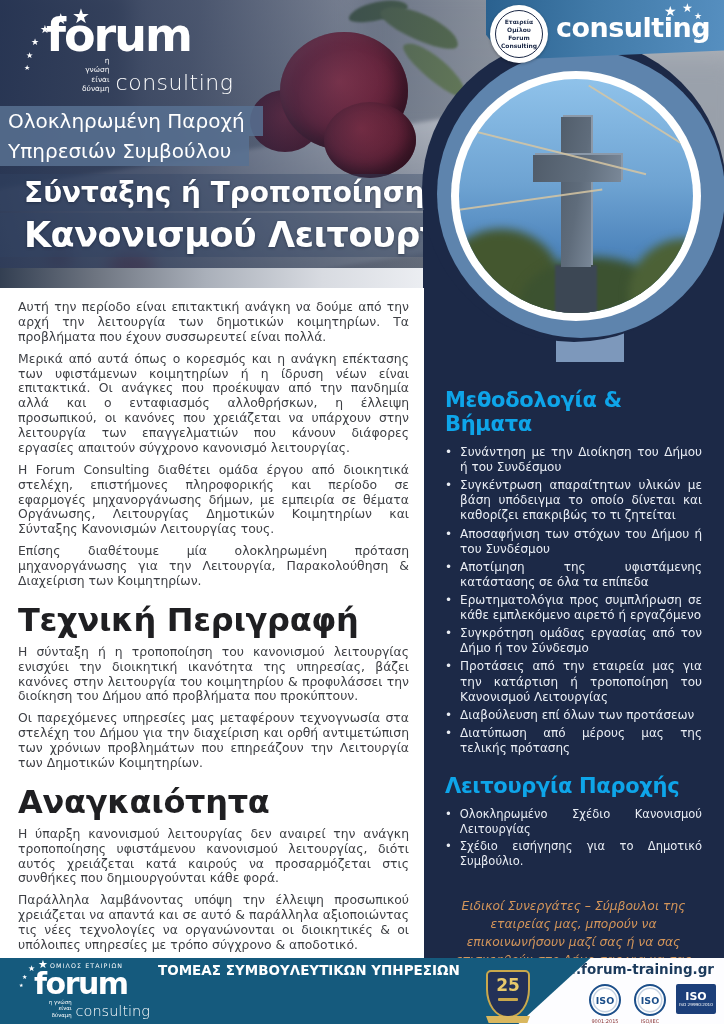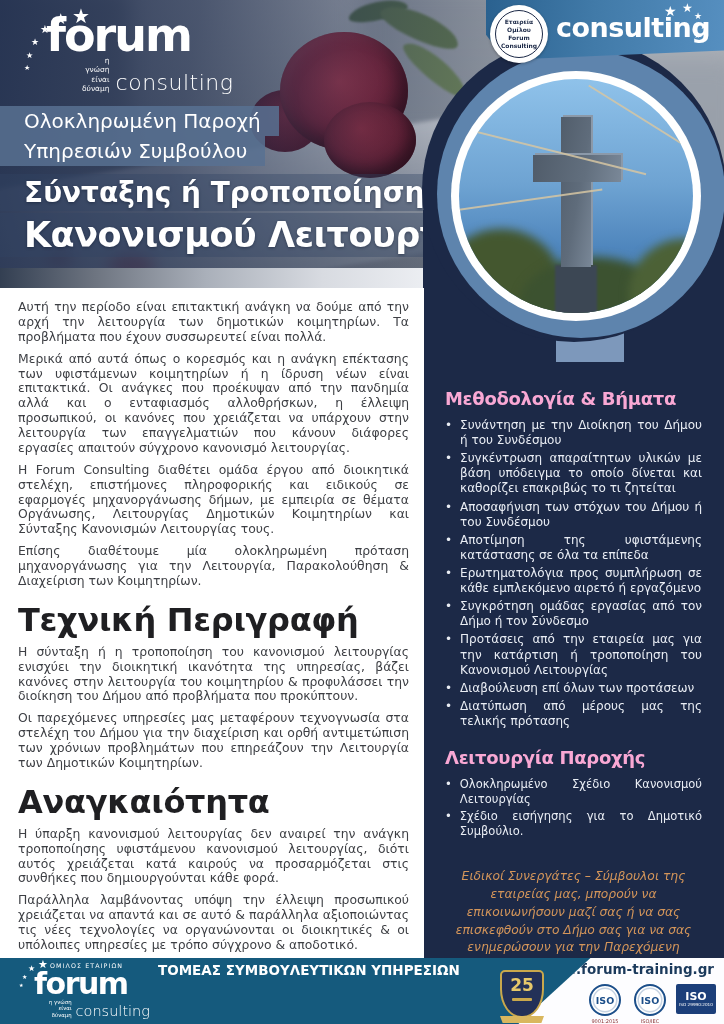--- a/index.html
+++ b/index.html
@@ -50,21 +50,21 @@
       clip-path:polygon(0 0,100% 0,100% 84%,8% 100%,0 58%);}
   .banner .txt{position:absolute;left:70px;top:12px;color:#fff;font-size:27px;font-weight:bold;letter-spacing:-.5px;}
   .group-badge{position:absolute;left:490px;top:5px;width:58px;height:58px;border-radius:50%;background:#fff;z-index:5;
       display:flex;align-items:center;justify-content:center;box-shadow:0 1px 3px rgba(0,0,0,.3);}
   .group-badge .inner{width:46px;height:46px;border-radius:50%;border:1.5px solid #1c2947;
       display:flex;align-items:center;justify-content:center;text-align:center;
       font-size:6px;font-weight:bold;color:#1c2947;line-height:1.3;}
 
   
   .title-block{position:absolute;left:0;top:106px;z-index:2;color:#fff;}
-  .eyebrow{display:table;background:rgba(88,113,146,.85);font-size:20px;padding:3px 18px 3px 24px;line-height:1.2;}
+  .eyebrow{display:table;background:rgba(88,113,146,.85);font-size:20px;padding:3px 18px 3px 8px;line-height:1.2;}
   .t-bold{display:table;background:rgba(50,68,100,.38);font-weight:bold;padding:2px 16px 2px 24px;
           text-shadow:0 1px 3px rgba(10,20,40,.45);}
   .t1{font-size:28px;margin-top:8px;}
   .t2{font-size:35px;margin-top:2px;letter-spacing:-.5px;}
   .t3{font-size:35px;margin-top:2px;letter-spacing:-.5px;}
 
   
   .circle-stack{position:absolute;left:420px;top:38px;width:312px;height:312px;z-index:3;}
   .c-navy{position:absolute;left:2px;top:0;width:304px;height:304px;border-radius:50%;background:#1c2947;}
   .c-steel{position:absolute;left:17px;top:12px;width:288px;height:288px;border-radius:50%;background:#5e84ad;}
@@ -85,21 +85,21 @@
   .cross-base{position:absolute;left:96px;top:186px;width:42px;height:60px;background:#3c4754;filter:blur(1px);}
   .branch{position:absolute;height:2px;background:#d6c6a2;opacity:.85;}
   .b1{left:-10px;top:70px;width:200px;transform:rotate(14deg);}
   .b2{left:-6px;top:120px;width:150px;transform:rotate(-8deg);}
   .b3{left:120px;top:40px;width:130px;transform:rotate(32deg);height:1.5px;}
   .blue-square{position:absolute;left:556px;top:330px;width:68px;height:32px;background:#7d98bb;z-index:2;}
 
   
   .sidebar{position:absolute;left:423px;top:210px;width:301px;height:748px;background:#1c2947;z-index:2;}
   .sidebar-content{position:absolute;left:0;top:178px;width:100%;padding:0 22px;box-sizing:border-box;color:#e9edf4;}
-  .sb-head{color:#f9a8d4;font-size:18px;font-weight:bold;letter-spacing:-.3px;margin:0 0 9px 0;}
+  .sb-head{color:#0ea5e9;font-size:21px;font-weight:bold;letter-spacing:-.3px;margin:0 0 9px 0;}
   .sb-head2{margin-top:18px;}
   .bullet{display:flex;gap:8px;margin-bottom:3px;font-size:12px;line-height:1.26;}
   .bullet .dot{flex:0 0 auto;}
   .bullet .bl{flex:1;text-align:justify;}
   .deliv .bullet{font-size:11.5px;}
   .sb-note{margin-top:30px;font-size:12.3px;line-height:1.45;font-style:italic;color:#d3955a;text-align:center;padding:0 2px;}
 
   
   .body-col{position:absolute;left:0;top:288px;width:424px;height:670px;z-index:2;background:#fff;
       box-sizing:border-box;padding:12px 15px 0 18px;overflow:hidden;}
@@ -112,21 +112,21 @@
       clip-path:polygon(37% 0,100% 0,100% 100%,3% 100%);}
   .f-web{position:absolute;right:10px;top:3px;font-size:13.5px;font-weight:bold;color:#1b3a5c;}
   .iso-row{position:absolute;right:10px;top:26px;display:flex;gap:7px;align-items:flex-start;}
   .iso{width:38px;text-align:center;}
   .iso-circ{width:28px;height:28px;margin:0 auto;border-radius:50%;border:2px solid #1c4f8a;box-shadow:0 0 0 1.5px #fff inset,0 0 0 3px rgba(28,79,138,.25) inset;
       display:flex;align-items:center;justify-content:center;font-size:9.5px;font-weight:bold;color:#1c4f8a;background:#fff;}
   .iso-cap{font-size:5px;color:#8a3333;margin-top:2px;line-height:1.2;}
   .iso-box{width:40px;height:30px;background:#1c3f7a;border-radius:2px;color:#fff;display:flex;flex-direction:column;align-items:center;justify-content:center;}
   .iso-box .big{font-size:11px;font-weight:bold;line-height:1;}
   .iso-box .tiny{font-size:4.2px;line-height:1.3;}
-  .year-badge{position:absolute;left:498px;top:970px;width:48px;height:50px;z-index:3;}
+  .year-badge{position:absolute;left:484px;top:970px;width:48px;height:50px;z-index:3;}
   .shield{width:40px;height:44px;margin:0 auto;background:#233158;border:2px solid #c9a84c;
       border-radius:5px 5px 48% 48%/5px 5px 60% 60%;display:flex;flex-direction:column;align-items:center;}
   .shield .num{color:#e7c96a;font-size:17px;font-weight:bold;line-height:1.15;margin-top:4px;}
   .shield .bars{width:20px;height:3px;background:#c9a84c;border-radius:1px;margin-top:2px;}
   .ribbon{width:44px;height:7px;background:#d9b75e;margin:-2px auto 0;clip-path:polygon(0 0,100% 0,94% 100%,6% 100%);}
   .f-logo{position:absolute;left:18px;top:962px;width:132px;color:#fff;z-index:3;}
   .f-logo .omilos{font-size:6.3px;letter-spacing:1.1px;margin-left:32px;}
   .f-logo .word{font-size:30px;font-weight:bold;letter-spacing:-1.5px;line-height:1;margin-left:16px;}
   .f-logo .sub{display:flex;align-items:flex-end;gap:4px;margin-left:26px;}
   .f-logo .tag{font-size:5.4px;line-height:1.2;text-align:right;}
@@ -279,21 +279,21 @@
   </div>
   <div class="group-badge">
     <div class="inner">Εταιρεία Ομίλου Forum Consulting</div>
   </div>
 
   <main class="body-col">
     <div>
 
     <p class="para">Αυτή την περίοδο είναι επιτακτική ανάγκη να δούμε από την αρχή την λειτουργία των δημοτικών κοιμητηρίων. Τα προβλήματα που έχουν συσσωρευτεί είναι πολλά.</p>
         <p class="para">Μερικά από αυτά όπως ο κορεσμός και η ανάγκη επέκτασης των υφιστάμενων κοιμητηρίων ή η ίδρυση νέων είναι επιτακτικά. Οι ανάγκες που προέκυψαν από την πανδημία αλλά και ο ενταφιασμός αλλοθρήσκων, η έλλειψη προσωπικού, οι κανόνες που χρειάζεται να υπάρχουν στην λειτουργία των επαγγελματιών που κάνουν διάφορες εργασίες απαιτούν σύγχρονο κανονισμό λειτουργίας.</p>
-        <p class="para">Η Forum Consulting διαθέτει ομάδα έργου από διοικητικά στελέχη, επιστήμονες πληροφορικής και ειδικούς σε εφαρμογές μηχανοργάνωσης δήμων, με εμπειρία σε θέματα Οργάνωσης, Λειτουργίας Δημοτικών Κοιμητηρίων και Σύνταξης Κανονισμών Λειτουργίας τους.</p>
+        <p class="para">Η Forum Consulting διαθέτει ομάδα έργου από διοικητικά στελέχη, επιστήμονες πληροφορικής και περίοδο σε εφαρμογές μηχανοργάνωσης δήμων, με εμπειρία σε θέματα Οργάνωσης, Λειτουργίας Δημοτικών Κοιμητηρίων και Σύνταξης Κανονισμών Λειτουργίας τους.</p>
         <p class="para">Επίσης διαθέτουμε μία ολοκληρωμένη πρόταση μηχανοργάνωσης για την Λειτουργία, Παρακολούθηση &amp; Διαχείριση των Κοιμητηρίων.</p>
       </div>
     <h2 class="sec-head">Τεχνική Περιγραφή</h2>
     <div>
 
     <p class="para">Η σύνταξη ή η τροποποίηση του κανονισμού λειτουργίας ενισχύει την διοικητική ικανότητα της υπηρεσίας, βάζει κανόνες στην λειτουργία του κοιμητηρίου &amp; προφυλάσσει την διοίκηση του Δήμου από προβλήματα που προκύπτουν.</p>
         <p class="para">Οι παρεχόμενες υπηρεσίες μας μεταφέρουν τεχνογνωσία στα στελέχη του Δήμου για την διαχείριση και ορθή αντιμετώπιση των χρόνιων προβλημάτων που επηρεάζουν την Λειτουργία των Δημοτικών Κοιμητηρίων.</p>
       </div>
     <h2 class="sec-head">Αναγκαιότητα</h2>
     <div>

